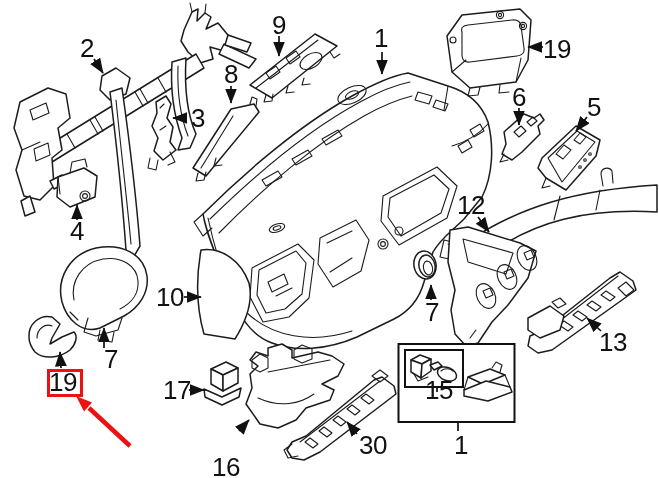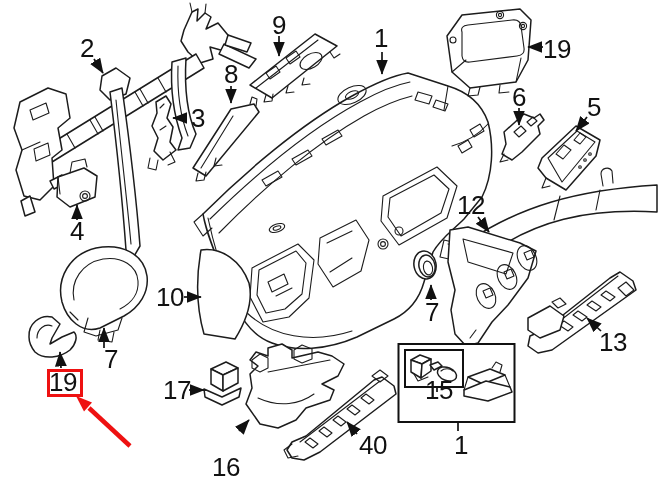--- a/index.html
+++ b/index.html
@@ -257,15 +257,15 @@
 <div class="plabel" style="left:170px;top:297px">10</div>
 <div class="plabel" style="left:111px;top:359px">7</div>
 <div class="plabel" style="left:471px;top:205px">12</div>
 <div class="plabel" style="left:613px;top:342px">13</div>
 <div class="plabel" style="left:461px;top:445px">1</div>
 <div class="plabel" style="left:439px;top:390px">15</div>
 <div class="plabel" style="left:226px;top:467px">16</div>
 <div class="plabel" style="left:177px;top:390px">17</div>
 <div class="plabel" style="left:63px;top:382px">19</div>
 <div class="plabel" style="left:557px;top:49px">19</div>
-<div class="plabel" style="left:373px;top:445px">40</div>
+<div class="plabel" style="left:373px;top:445px">30</div>
 
 </div>
 
 </body></html>

